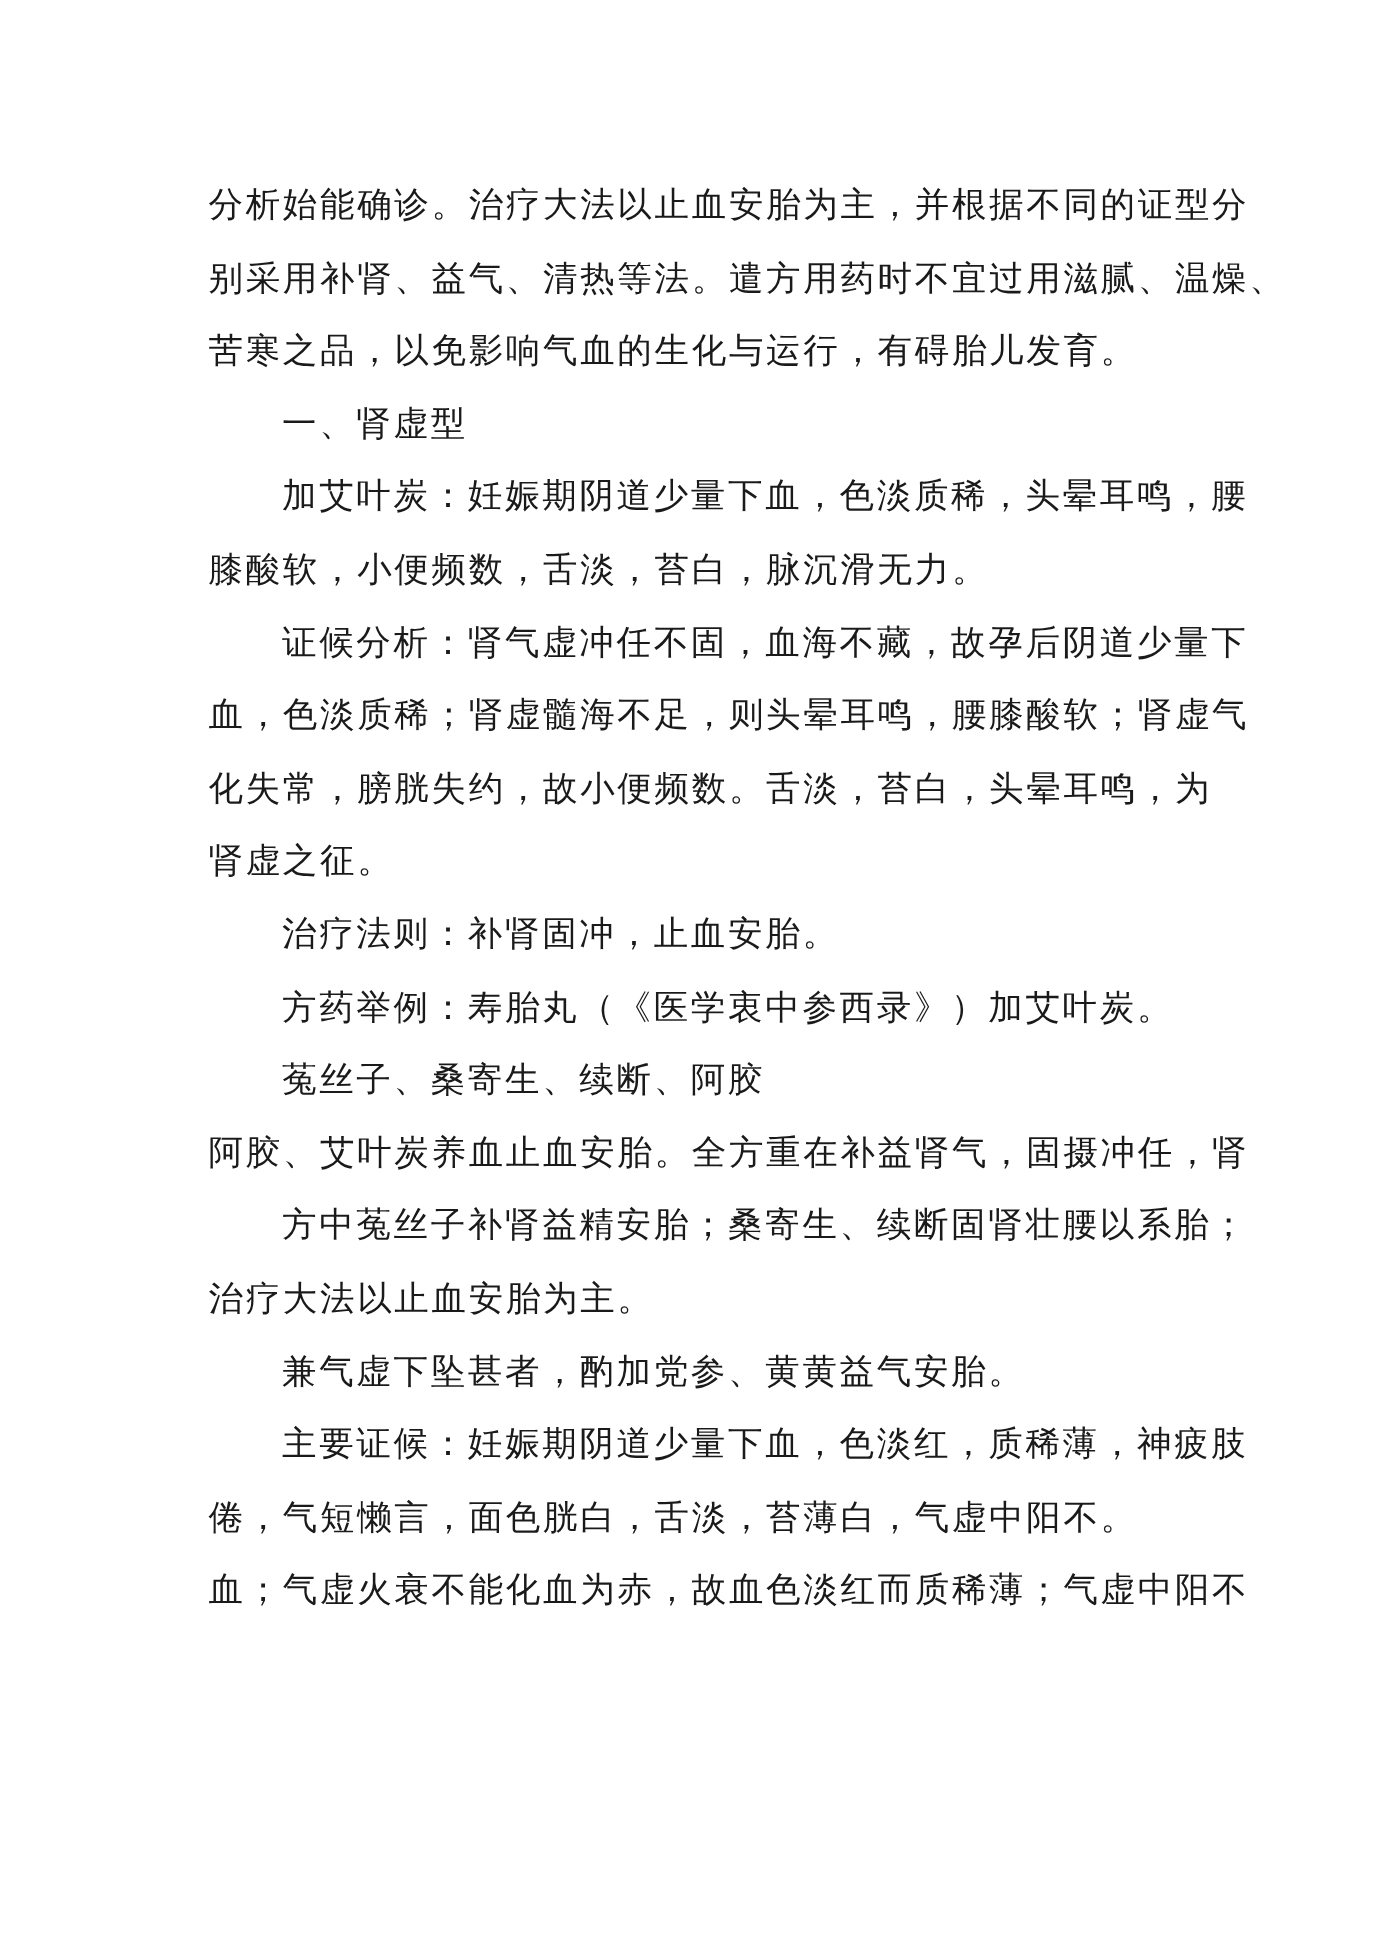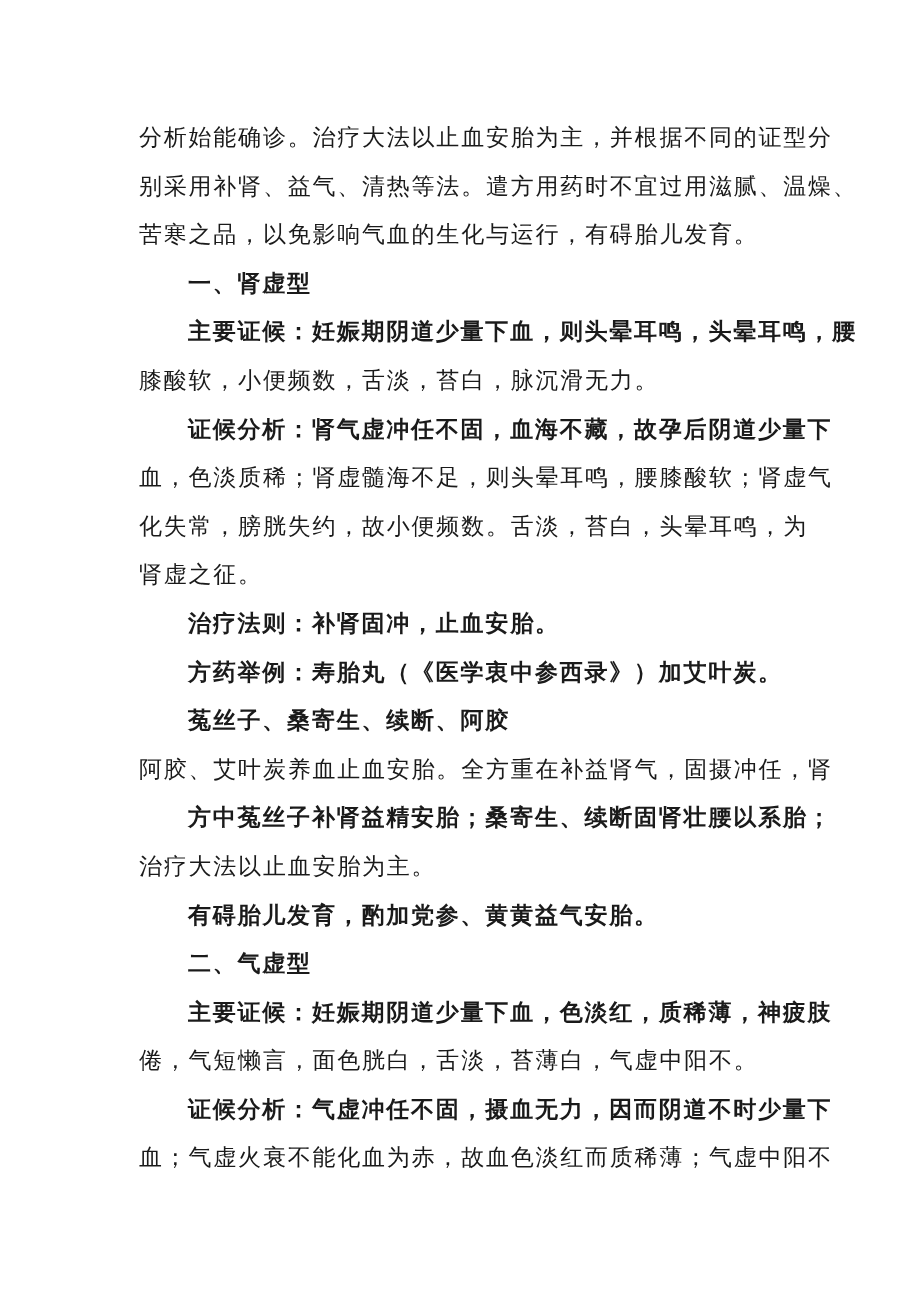--- a/index.html
+++ b/index.html
@@ -23,42 +23,39 @@
     }
     .line {
       height: 48.6px;
       line-height: 40px;
       font-size: 23px;
       white-space: nowrap;
       letter-spacing: 1.78px;
     }
     .indent {
       padding-left: 49px;
-      font-weight: bold;
     }
   </style>
 </head>
 <body>
 
 <div class="page">
   <div class="line">分析始能确诊。治疗大法以止血安胎为主，并根据不同的证型分</div>
   <div class="line">别采用补肾、益气、清热等法。遣方用药时不宜过用滋腻、温燥、</div>
   <div class="line">苦寒之品，以免影响气血的生化与运行，有碍胎儿发育。</div>
   <div class="line indent">一、肾虚型</div>
-  <div class="line indent">主要证候：妊娠期阴道少量下血，则头晕耳鸣，头晕耳鸣，腰</div>
+  <div class="line indent">加艾叶炭：妊娠期阴道少量下血，色淡质稀，头晕耳鸣，腰</div>
   <div class="line">膝酸软，小便频数，舌淡，苔白，脉沉滑无力。</div>
   <div class="line indent">证候分析：肾气虚冲任不固，血海不藏，故孕后阴道少量下</div>
   <div class="line">血，色淡质稀；肾虚髓海不足，则头晕耳鸣，腰膝酸软；肾虚气</div>
   <div class="line">化失常，膀胱失约，故小便频数。舌淡，苔白，头晕耳鸣，为</div>
   <div class="line">肾虚之征。</div>
   <div class="line indent">治疗法则：补肾固冲，止血安胎。</div>
   <div class="line indent">方药举例：寿胎丸（《医学衷中参西录》）加艾叶炭。</div>
   <div class="line indent">菟丝子、桑寄生、续断、阿胶</div>
   <div class="line">阿胶、艾叶炭养血止血安胎。全方重在补益肾气，固摄冲任，肾</div>
   <div class="line indent">方中菟丝子补肾益精安胎；桑寄生、续断固肾壮腰以系胎；</div>
   <div class="line">治疗大法以止血安胎为主。</div>
-  <div class="line indent">有碍胎儿发育，酌加党参、黄黄益气安胎。</div>
-  <div class="line indent">二、气虚型</div>
+  <div class="line indent">兼气虚下坠甚者，酌加党参、黄黄益气安胎。</div>
   <div class="line indent">主要证候：妊娠期阴道少量下血，色淡红，质稀薄，神疲肢</div>
   <div class="line">倦，气短懒言，面色胱白，舌淡，苔薄白，气虚中阳不。</div>
-  <div class="line indent">证候分析：气虚冲任不固，摄血无力，因而阴道不时少量下</div>
   <div class="line">血；气虚火衰不能化血为赤，故血色淡红而质稀薄；气虚中阳不</div>
 </div>
 
 </body></html>

